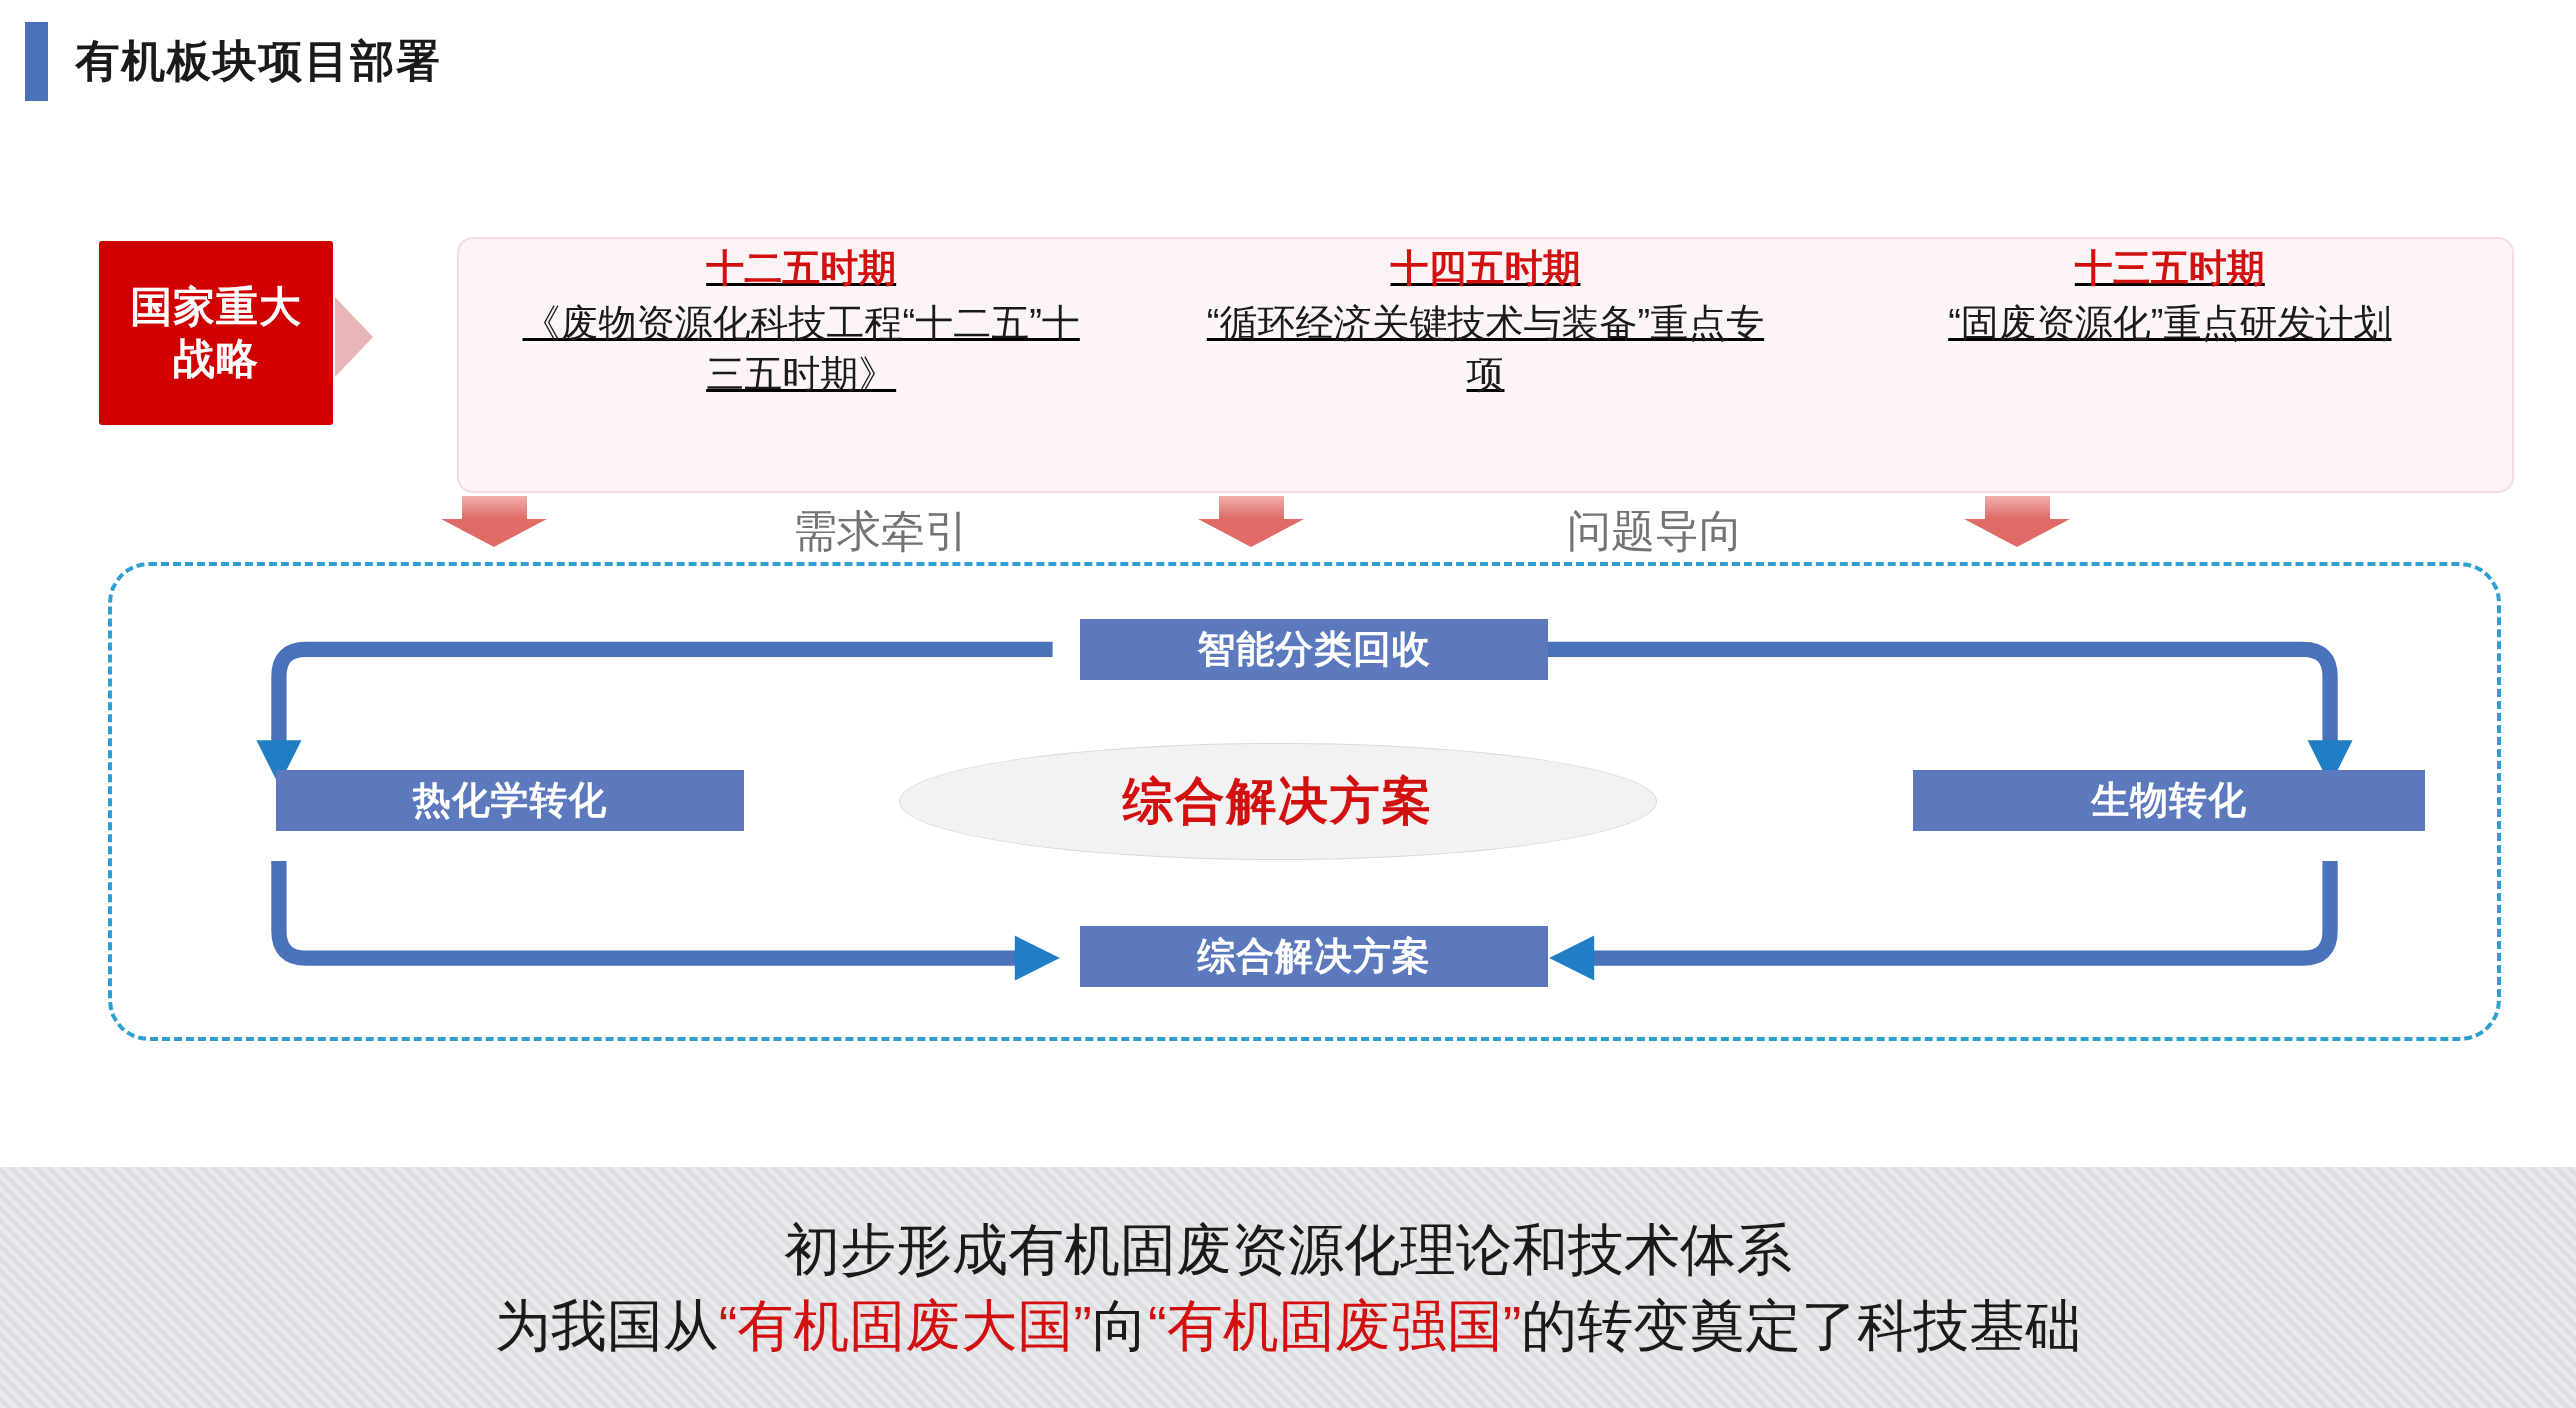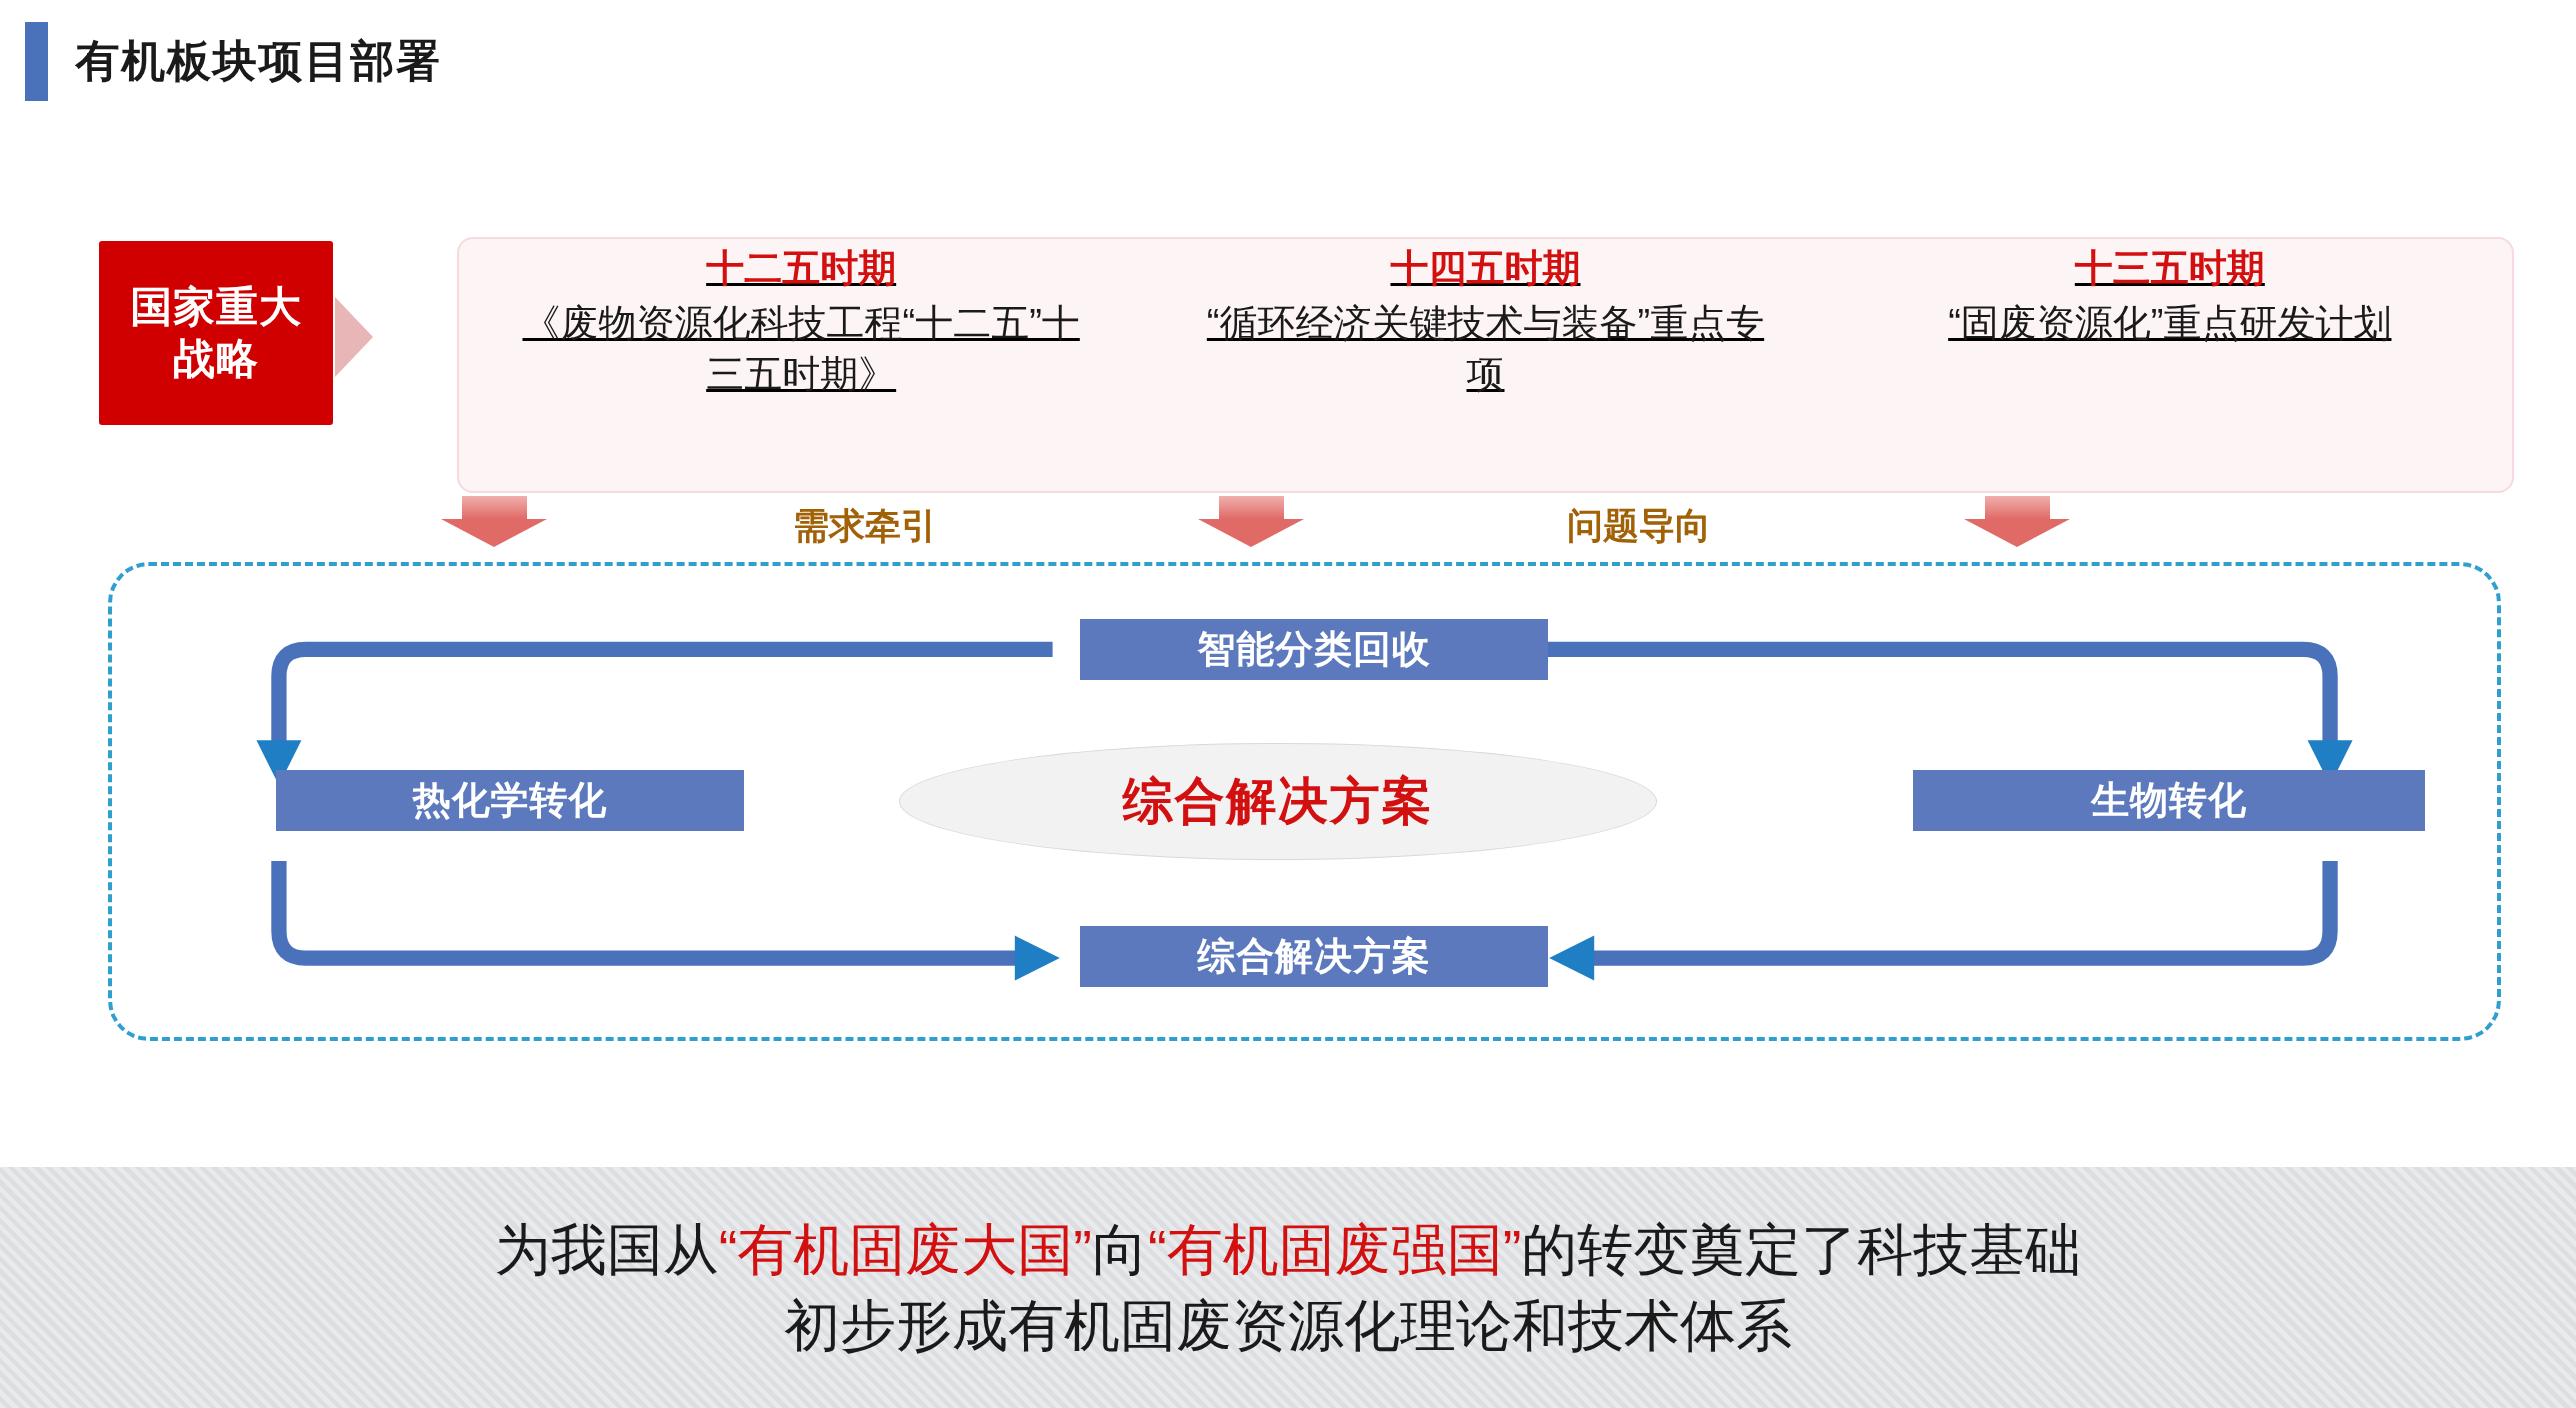--- a/index.html
+++ b/index.html
@@ -129,23 +129,23 @@
     top: 22.5px;
     width: 0;
     height: 0;
     border-left: 53px solid transparent;
     border-right: 53px solid transparent;
     border-top: 28px solid #e06a66;
   }
 
   .mid-label {
     position: absolute;
-    font-size: 36px;
-    font-weight: bold;
-    color: #a16207;
+    font-size: 44px;
+    font-weight: normal;
+    color: #737373;
     white-space: nowrap;
   }
 
   
   .dashed-box {
     position: absolute;
     left: 108px;
     top: 562px;
     width: 2393px;
     height: 479px;
@@ -290,18 +290,18 @@
 <div class="node node-top">智能分类回收</div>
 <div class="node node-left">热化学转化</div>
 <div class="node node-right">生物转化</div>
 <div class="node node-bottom">综合解决方案</div>
 
 <div class="center-ellipse">
   <span>综合解决方案</span>
 </div>
 
 <div class="banner">
+  <div class="banner-line">初步形成有机固废资源化理论和技术体系</div>
   <div class="banner-line">
     <span>为我国从</span><span class="hl">“有机固废大国”</span><span>向</span><span class="hl">“有机固废强国”</span><span>的转变奠定了科技基础</span>
   </div>
-  <div class="banner-line">初步形成有机固废资源化理论和技术体系</div>
 </div>
 
 
 </body></html>

